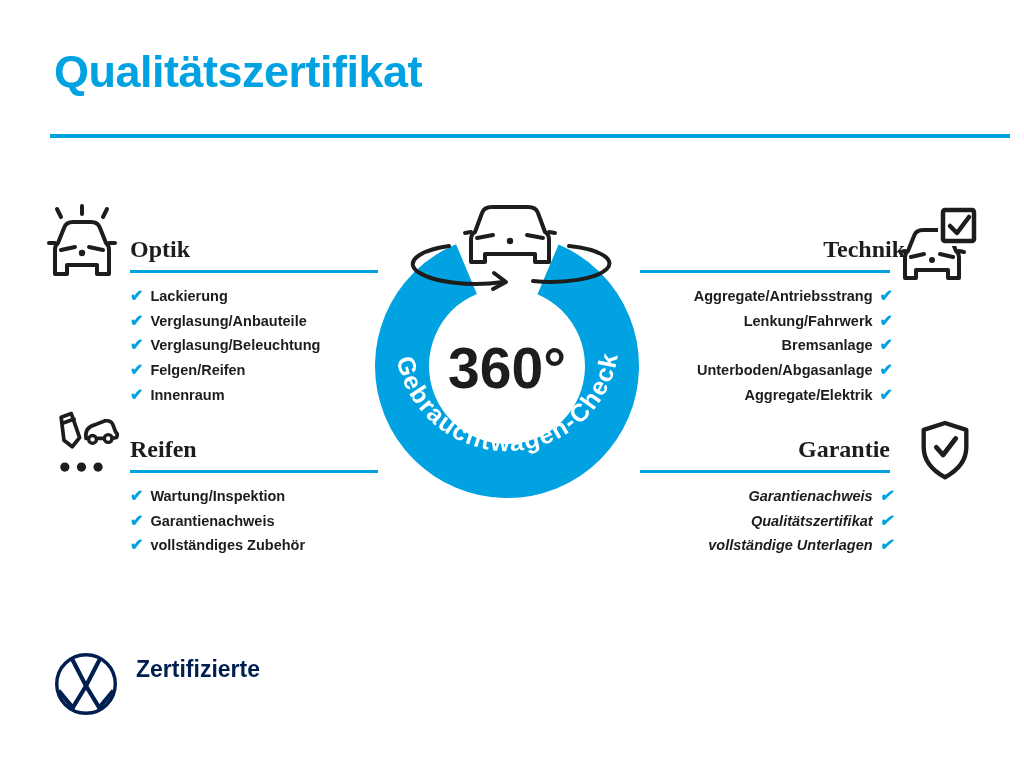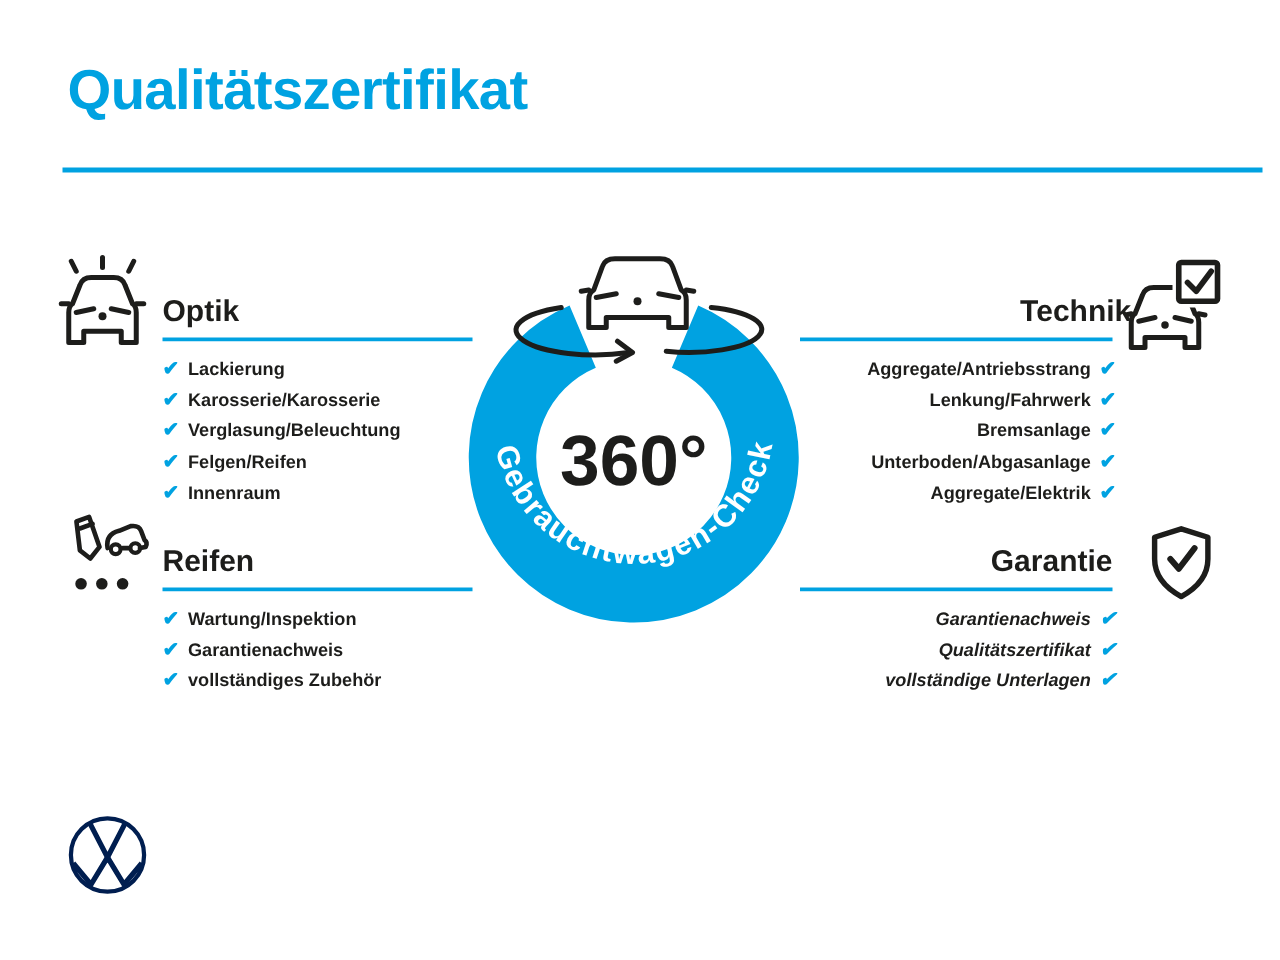--- a/index.html
+++ b/index.html
@@ -12,21 +12,21 @@
 
   
   .page-title {
     left:54px; top:46px; margin:0;
     font-size:45px; font-weight:bold; letter-spacing:-0.5px;
     color:#00A2E1;
   }
   .header-divider { left:50px; top:134px; width:960px; height:4px; background:#00A2E1; }
 
   
-  .section-heading { font-size:24px; font-weight:bold; color:#1d1d1b; margin:0; }
+  .section-heading { font-size:24px; font-weight:bold; color:#1d1d1b; margin:0;font-family:Liberation Serif, serif; }
   .heading-right { text-align:right; }
   .section-underline { height:3px; background:#00A2E1; }
 
   
   .checklist { list-style:none; margin:0; padding:0; font-size:14.5px; font-weight:bold; }
   .checklist li { height:24.6px; display:flex; align-items:center; gap:7px; }
   .checklist.right-align li { justify-content:flex-end; }
   .check { color:#00A2E1; font-size:16px; font-weight:bold; line-height:1; }
 
   
@@ -64,21 +64,21 @@
 
 <h2 class="abs section-heading" style="left:130px; top:236px;">Optik</h2>
 <div class="abs section-underline" style="left:130px; top:270px; width:248px;"></div>
 <ul class="abs checklist" style="left:130px; top:284px;">
   <li>
       <span class="check">✔</span>
       <span>Lackierung</span>
     </li>
   <li>
       <span class="check">✔</span>
-      <span>Karosserie/Karosserie</span>
+      <span>Verglasung/Anbauteile</span>
     </li>
   <li>
       <span class="check">✔</span>
       <span>Verglasung/Beleuchtung</span>
     </li>
   <li>
       <span class="check">✔</span>
       <span>Felgen/Reifen</span>
     </li>
   <li>
@@ -206,13 +206,14 @@
 </svg>
 
 <svg class="abs" style="left:52px; top:650px;" width="68" height="68" viewBox="0 0 72 72">
   <g fill="none" stroke="#001E50" stroke-linecap="butt" stroke-linejoin="miter">
     <circle cx="36" cy="36" r="31" stroke-width="3.6"></circle>
     <path d="M21,9 L36,38 L51,9" stroke-width="4.4"></path>
     <path d="M7,43 L22,61 L36,38 L50,61 L65,43" stroke-width="4.4"></path>
   </g>
 </svg>
 <div class="abs brand-text">
+  <div>Zertifizierte</div>
 </div>
 
 </body></html>

